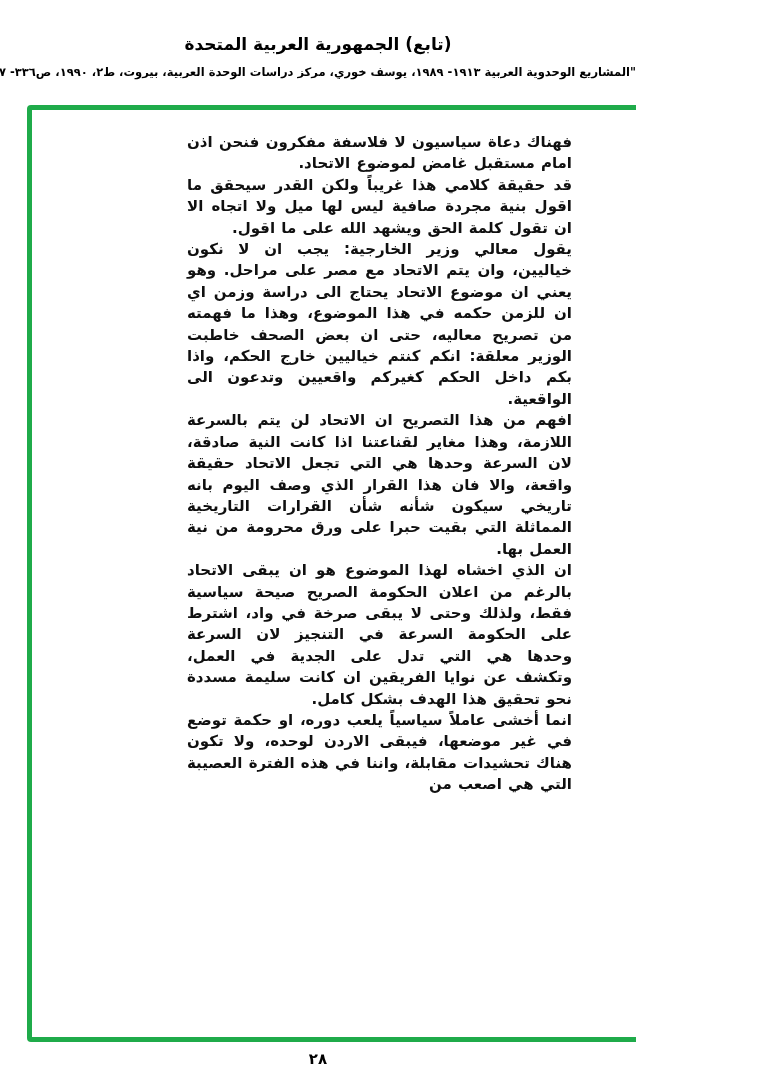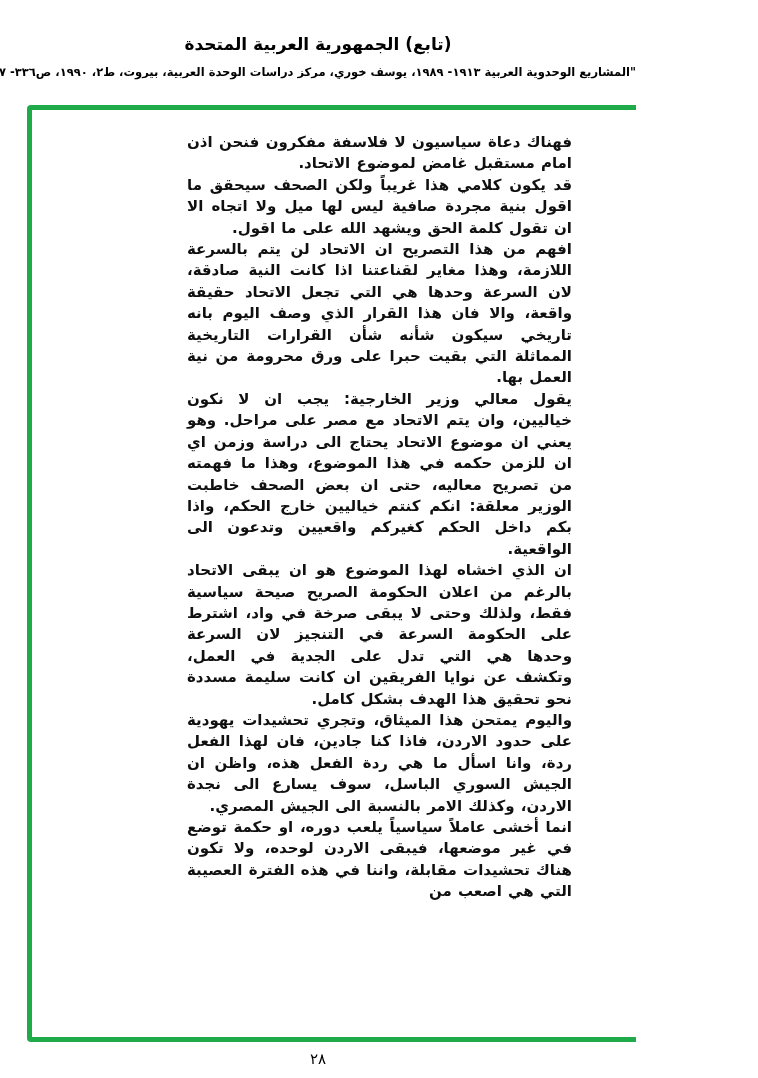--- a/index.html
+++ b/index.html
@@ -59,42 +59,41 @@
     color: #101010;
     word-spacing: 1px;
   }
   .page-number {
     position: absolute;
     bottom: 10px;
     left: 0;
     right: 0;
     text-align: center;
     font-size: 15px;
-    font-weight: normal;
+    font-weight: bold;
     color: #000;
     direction: rtl;
   }
 </style>
 </head>
 <body>
 
 <div class="page">
 
   <div class="header">
     <div class="title">(تابع) الجمهورية العربية المتحدة</div>
     <div class="citation">"المشاريع الوحدوية العربية ١٩١٣- ١٩٨٩، يوسف خوري، مركز دراسات الوحدة العربية، بيروت، ط٢، ١٩٩٠، ص٣٣٦- ٣٧٧"</div>
   </div>
 
   <div class="green-box" style="border-color: rgb(31, 171, 74);">
     <div class="text-column">
         <p class="para">فهناك دعاة سياسيون لا فلاسفة مفكرون فنحن اذن امام مستقبل غامض لموضوع الاتحاد.</p>
-        <p class="para">قد يكون كلامي هذا غريباً ولكن الصحف سيحقق ما اقول بنية مجردة صافية ليس لها ميل ولا اتجاه الا ان تقول كلمة الحق ويشهد الله على ما اقول.</p>
+        <p class="para">قد حقيقة كلامي هذا غريباً ولكن القدر سيحقق ما اقول بنية مجردة صافية ليس لها ميل ولا اتجاه الا ان تقول كلمة الحق ويشهد الله على ما اقول.</p>
+        <p class="para">يقول معالي وزير الخارجية: يجب ان لا نكون خياليين، وان يتم الاتحاد مع مصر على مراحل. وهو يعني ان موضوع الاتحاد يحتاج الى دراسة وزمن اي ان للزمن حكمه في هذا الموضوع، وهذا ما فهمته من تصريح معاليه، حتى ان بعض الصحف خاطبت الوزير معلقة: انكم كنتم خياليين خارج الحكم، واذا بكم داخل الحكم كغيركم واقعيين وتدعون الى الواقعية.</p>
         <p class="para">افهم من هذا التصريح ان الاتحاد لن يتم بالسرعة اللازمة، وهذا مغاير لقناعتنا اذا كانت النية صادقة، لان السرعة وحدها هي التي تجعل الاتحاد حقيقة واقعة، والا فان هذا القرار الذي وصف اليوم بانه تاريخي سيكون شأنه شأن القرارات التاريخية المماثلة التي بقيت حبرا على ورق محرومة من نية العمل بها.</p>
-        <p class="para">يقول معالي وزير الخارجية: يجب ان لا نكون خياليين، وان يتم الاتحاد مع مصر على مراحل. وهو يعني ان موضوع الاتحاد يحتاج الى دراسة وزمن اي ان للزمن حكمه في هذا الموضوع، وهذا ما فهمته من تصريح معاليه، حتى ان بعض الصحف خاطبت الوزير معلقة: انكم كنتم خياليين خارج الحكم، واذا بكم داخل الحكم كغيركم واقعيين وتدعون الى الواقعية.</p>
         <p class="para">ان الذي اخشاه لهذا الموضوع هو ان يبقى الاتحاد بالرغم من اعلان الحكومة الصريح صيحة سياسية فقط، ولذلك وحتى لا يبقى صرخة في واد، اشترط على الحكومة السرعة في التنجيز لان السرعة وحدها هي التي تدل على الجدية في العمل، وتكشف عن نوايا الفريقين ان كانت سليمة مسددة نحو تحقيق هذا الهدف بشكل كامل.</p>
-        <p class="para">واليوم يمتحن هذا الميثاق، وتجري تحشيدات يهودية على حدود الاردن، فاذا كنا جادين، فان لهذا الفعل ردة، وانا اسأل ما هي ردة الفعل هذه، واظن ان الجيش السوري الباسل، سوف يسارع الى نجدة الاردن، وكذلك الامر بالنسبة الى الجيش المصري.</p>
         <p class="para">انما أخشى عاملاً سياسياً يلعب دوره، او حكمة توضع في غير موضعها، فيبقى الاردن لوحده، ولا تكون هناك تحشيدات مقابلة، واننا في هذه الفترة العصيبة التي هي اصعب من</p>
       </div>
   </div>
 
   <div class="page-number">٢٨</div>
 
 </div>
 
 </body></html>

